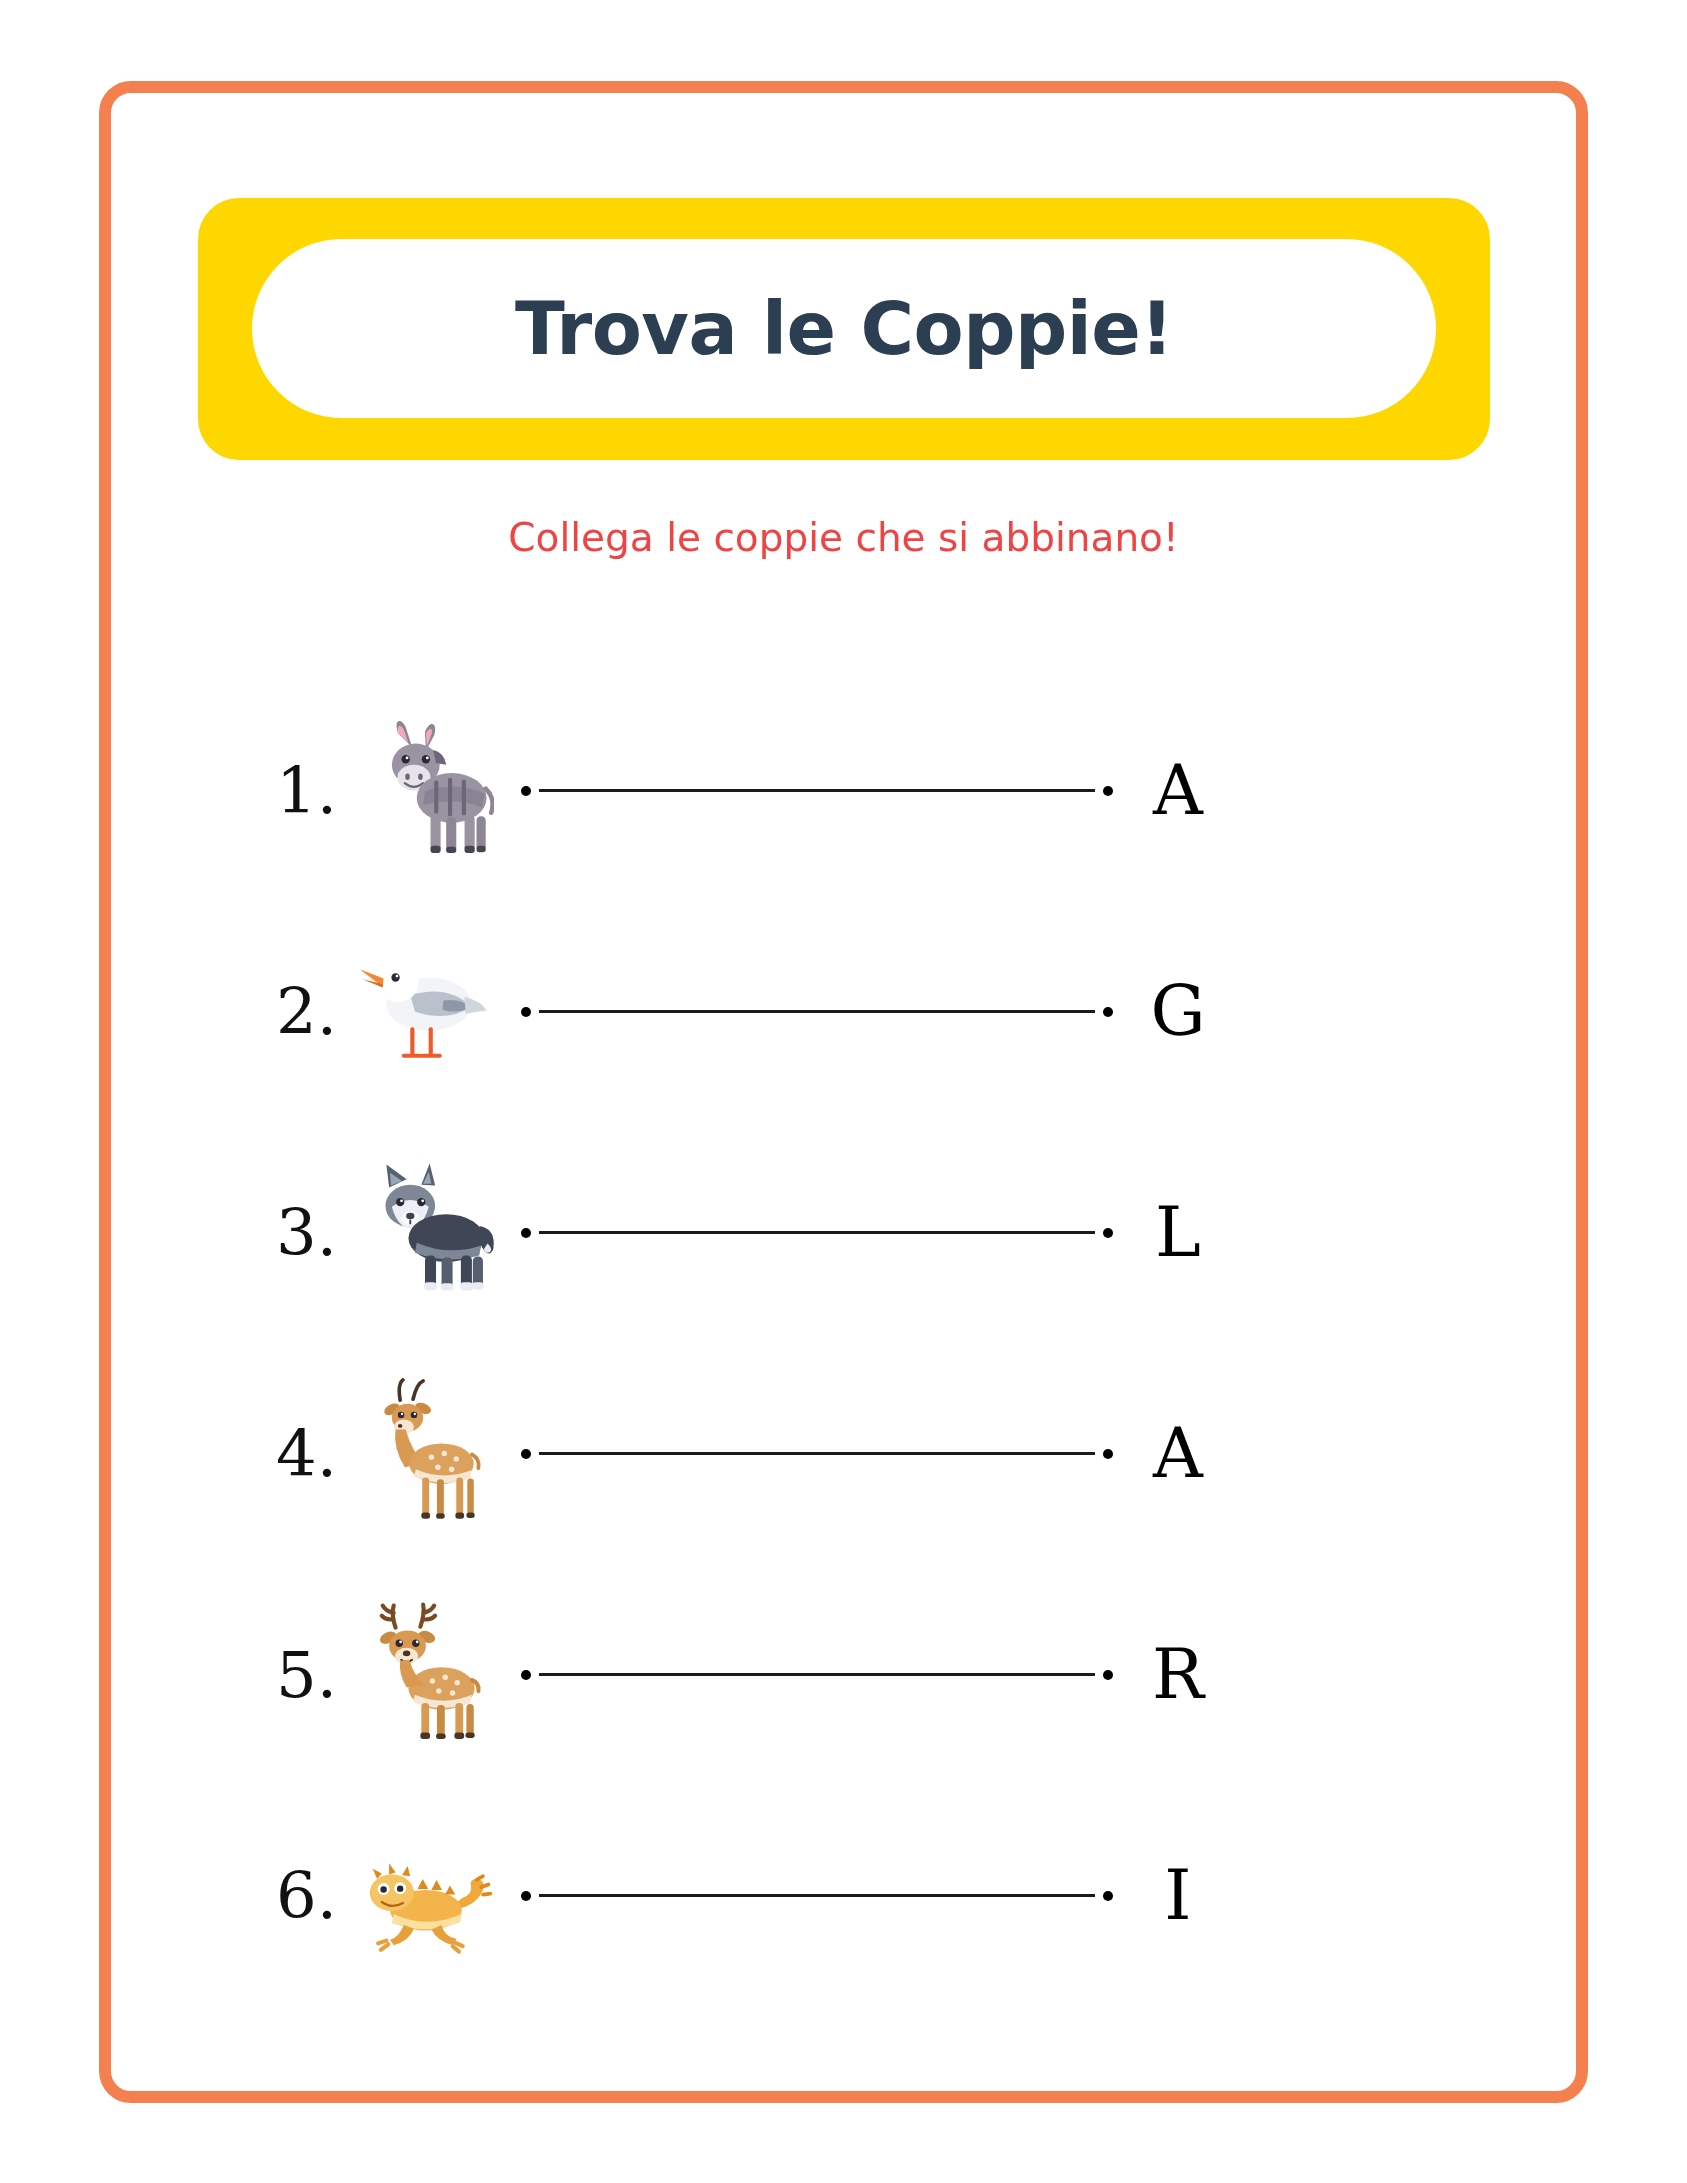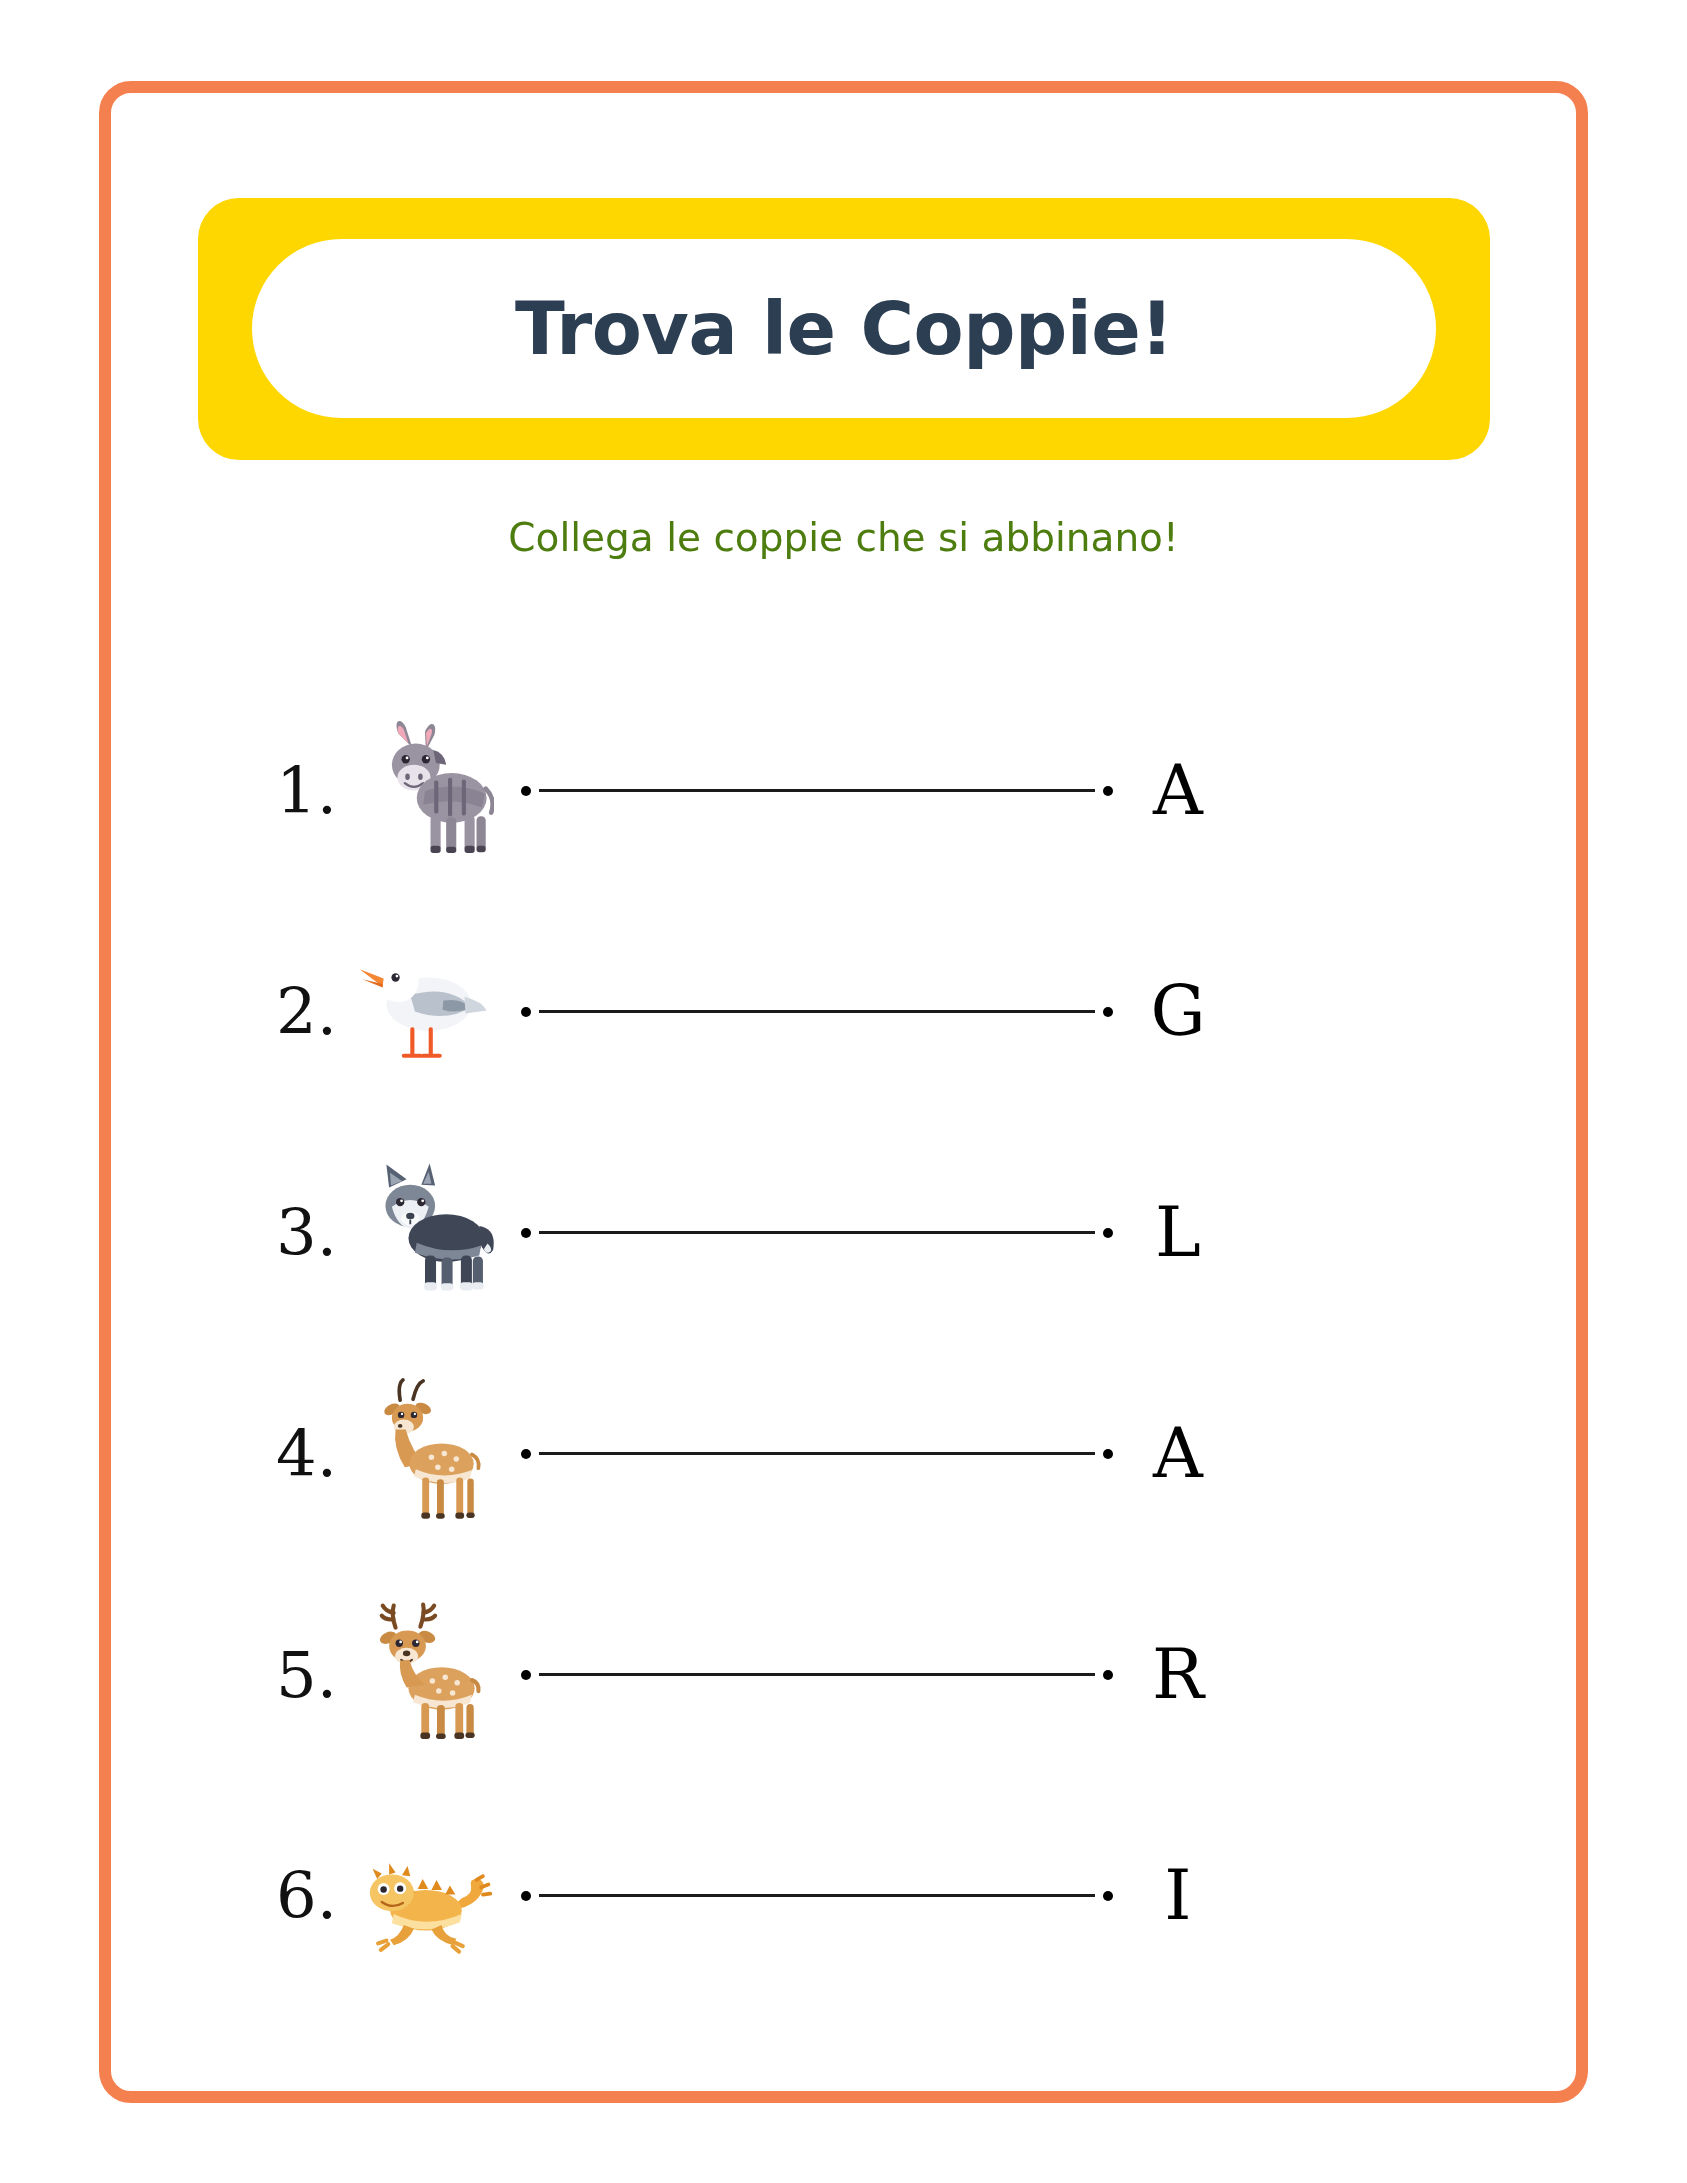--- a/index.html
+++ b/index.html
@@ -71,21 +71,21 @@
   }
 
   .subtitle {
     position: absolute;
     left: 0;
     top: 515px;
     width: 1687px;
     text-align: center;
     font-family: "DejaVu Sans", sans-serif;
     font-size: 39px;
-    color: #4d7c0f;
+    color: #ef4444;
     font-weight: 400;
   }
 
   
   .rows {
     position: absolute;
     left: 257px;
     top: 680px;
     width: 974px;
   }

